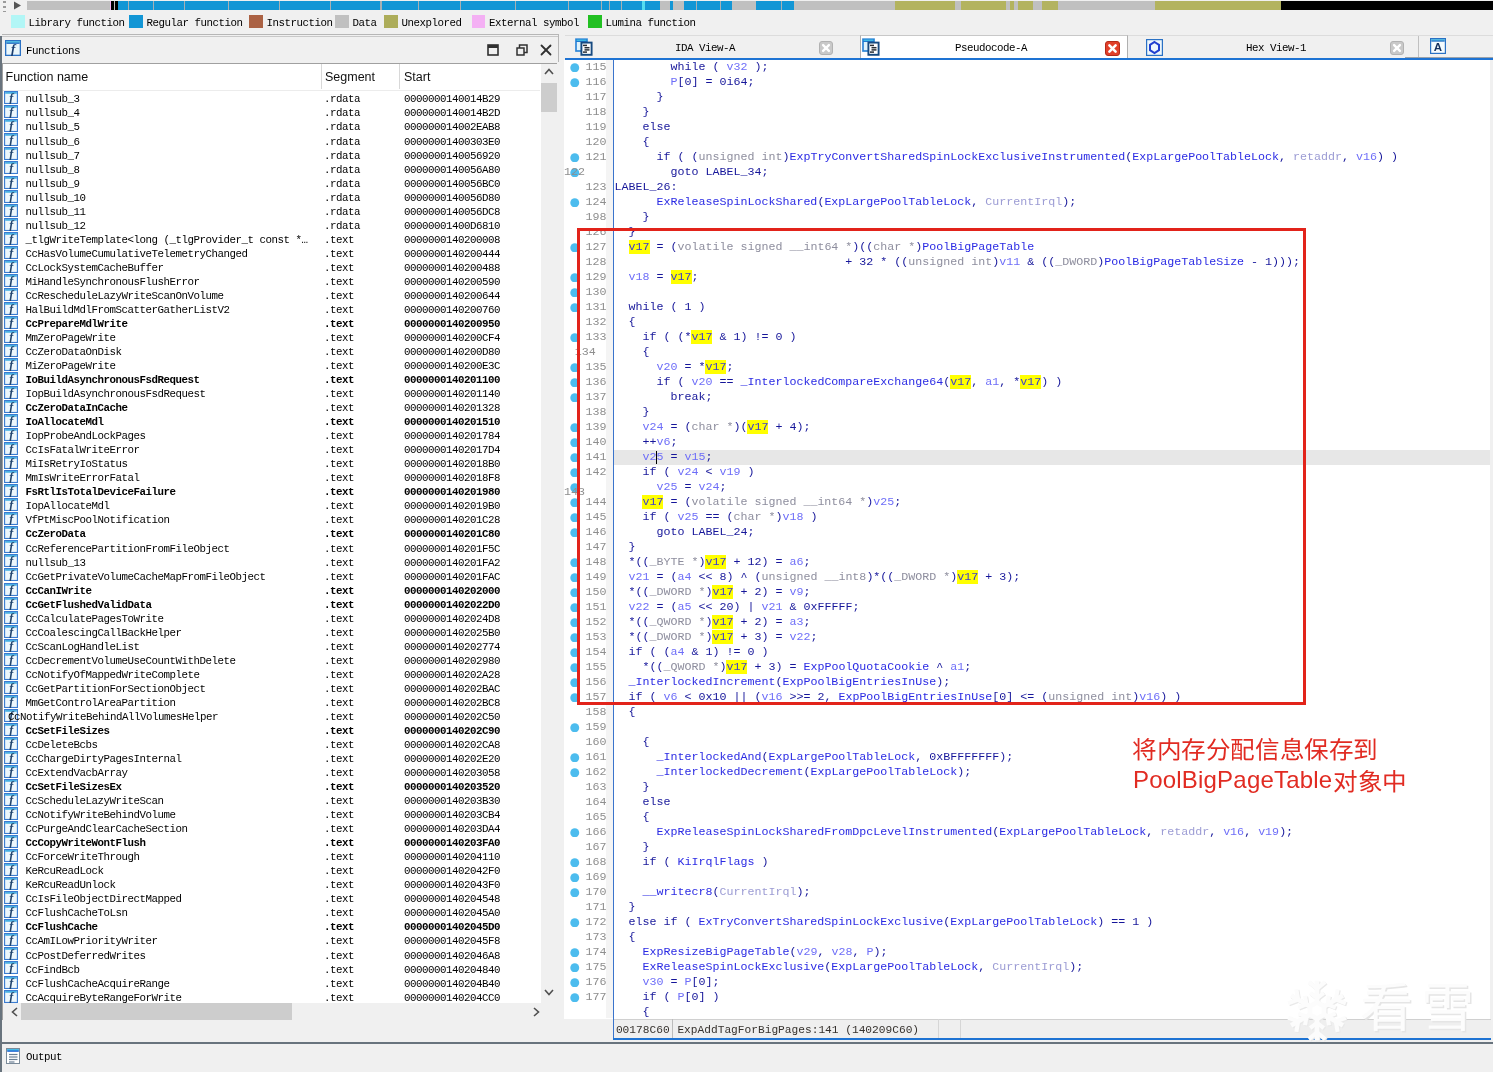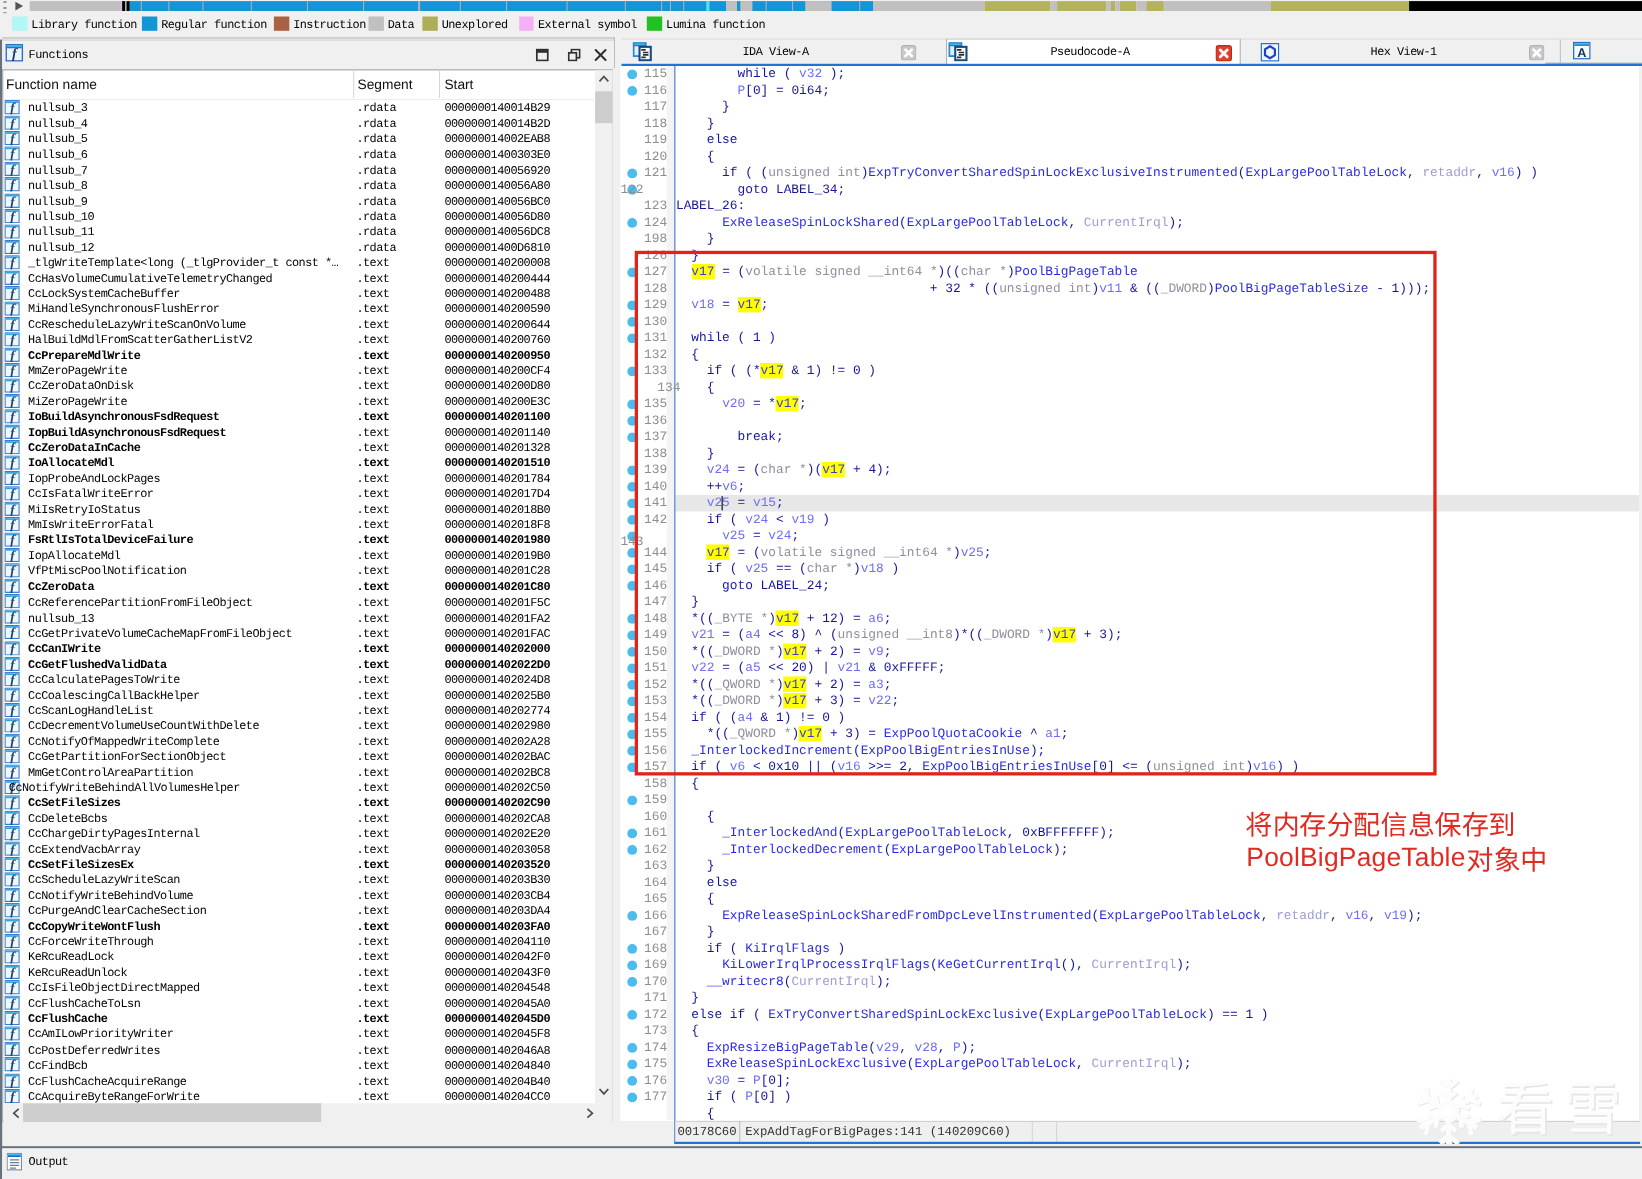--- a/index.html
+++ b/index.html
@@ -312,21 +312,21 @@
         <div class="abs ms" style="left:22.5px;top:2.6px;font-weight:bold">IoBuildAsynchronousFsdRequest</div>
         <div class="abs ms" style="left:321px;top:2.6px;font-weight:bold">.text</div>
         <div class="abs ms" style="left:401px;top:2.6px;font-weight:bold">0000000140201100</div>
       </div>
       <div class="abs" style="left:0;top:385.54px;width:538px;height:14px;clip-path:inset(0 0 0.00px 0)">
         <svg style="position:absolute;left:1px;top:0.5px" width="14" height="13" viewBox="0 0 16 15">
 <rect x="0.6" y="0.6" width="14.8" height="13.8" fill="#edf7fc" stroke="#3a7bd0" stroke-width="1.3"></rect>
 <rect x="1.3" y="1.3" width="13.4" height="1.8" fill="#35a8e0"></rect>
 <text x="8.4" y="12.6" font-family="Liberation Serif" font-style="italic" font-weight="bold" font-size="14" fill="#22456e" text-anchor="middle">f</text>
 </svg>
-        <div class="abs ms" style="left:22.5px;top:2.6px;font-weight:bold">IopBuildAsynchronousFsdRequest</div>
+        <div class="abs ms" style="left:22.5px;top:2.6px;font-weight:normal">IopBuildAsynchronousFsdRequest</div>
         <div class="abs ms" style="left:321px;top:2.6px;font-weight:normal">.text</div>
         <div class="abs ms" style="left:401px;top:2.6px;font-weight:normal">0000000140201140</div>
       </div>
       <div class="abs" style="left:0;top:399.57px;width:538px;height:14px;clip-path:inset(0 0 0.00px 0)">
         <svg style="position:absolute;left:1px;top:0.5px" width="14" height="13" viewBox="0 0 16 15">
 <rect x="0.6" y="0.6" width="14.8" height="13.8" fill="#edf7fc" stroke="#3a7bd0" stroke-width="1.3"></rect>
 <rect x="1.3" y="1.3" width="13.4" height="1.8" fill="#35a8e0"></rect>
 <text x="8.4" y="12.6" font-family="Liberation Serif" font-style="italic" font-weight="bold" font-size="14" fill="#22456e" text-anchor="middle">f</text>
 </svg>
         <div class="abs ms" style="left:22.5px;top:2.6px;font-weight:bold">CcZeroDataInCache</div>
@@ -898,31 +898,32 @@
     </svg>
     <div class="abs code lno" style="left:564px;top:299.5px;width:42.5px;text-align:right">131</div>
     <div class="abs code" style="left:614.5px;top:299.5px"><span class="k">  while ( 1 )</span></div>
     <div class="abs code lno" style="left:564px;top:314.5px;width:42.5px;text-align:right">132</div>
     <div class="abs code" style="left:614.5px;top:314.5px"><span class="k">  {</span></div>
     <svg class="abs" style="left:570px;top:332.5px" width="9.5" height="9.5" viewBox="0 0 10 10">
       <circle cx="5" cy="5" r="4.7" fill="#4cbcee"></circle>
     </svg>
     <div class="abs code lno" style="left:564px;top:329.5px;width:42.5px;text-align:right">133</div>
     <div class="abs code" style="left:614.5px;top:329.5px"><span class="k">    if ( (*</span><span class="y">v17</span><span class="k"> &amp; 1) != 0 )</span></div>
-    <div class="abs code lno" style="left:576px;top:344.5px;width:42.5px;text-align:right">134</div>
+    <div class="abs code lno" style="left:564px;top:344.5px;width:42.5px;text-align:center">134</div>
     <div class="abs code" style="left:614.5px;top:344.5px"><span class="k">    {</span></div>
     <svg class="abs" style="left:570px;top:362.5px" width="9.5" height="9.5" viewBox="0 0 10 10">
       <circle cx="5" cy="5" r="4.7" fill="#4cbcee"></circle>
     </svg>
     <div class="abs code lno" style="left:564px;top:359.5px;width:42.5px;text-align:right">135</div>
     <div class="abs code" style="left:614.5px;top:359.5px"><span class="k">      </span><span class="v">v20</span><span class="k"> = *</span><span class="y">v17</span><span class="k">;</span></div>
     <svg class="abs" style="left:570px;top:377.5px" width="9.5" height="9.5" viewBox="0 0 10 10">
       <circle cx="5" cy="5" r="4.7" fill="#4cbcee"></circle>
     </svg>
     <div class="abs code lno" style="left:564px;top:374.5px;width:42.5px;text-align:right">136</div>
+    <div class="abs code" style="left:614.5px;top:374.5px"><span class="k">      if ( </span><span class="v">v20</span><span class="k"> == </span><span class="g">_InterlockedCompareExchange64</span><span class="k">(</span><span class="y">v17</span><span class="k">, </span><span class="v">a1</span><span class="k">, *</span><span class="y">v17</span><span class="k">) )</span></div>
     <svg class="abs" style="left:570px;top:392.5px" width="9.5" height="9.5" viewBox="0 0 10 10">
       <circle cx="5" cy="5" r="4.7" fill="#4cbcee"></circle>
     </svg>
     <div class="abs code lno" style="left:564px;top:389.5px;width:42.5px;text-align:right">137</div>
     <div class="abs code" style="left:614.5px;top:389.5px"><span class="k">        break;</span></div>
     <div class="abs code lno" style="left:564px;top:404.5px;width:42.5px;text-align:right">138</div>
     <div class="abs code" style="left:614.5px;top:404.5px"><span class="k">    }</span></div>
     <svg class="abs" style="left:570px;top:422.5px" width="9.5" height="9.5" viewBox="0 0 10 10">
       <circle cx="5" cy="5" r="4.7" fill="#4cbcee"></circle>
     </svg>
@@ -1048,21 +1049,20 @@
     <div class="abs code" style="left:614.5px;top:839.5px"><span class="k">    }</span></div>
     <svg class="abs" style="left:570px;top:857.5px" width="9.5" height="9.5" viewBox="0 0 10 10">
       <circle cx="5" cy="5" r="4.7" fill="#4cbcee"></circle>
     </svg>
     <div class="abs code lno" style="left:564px;top:854.5px;width:42.5px;text-align:right">168</div>
     <div class="abs code" style="left:614.5px;top:854.5px"><span class="k">    if ( </span><span class="g">KiIrqlFlags</span><span class="k"> )</span></div>
     <svg class="abs" style="left:570px;top:872.5px" width="9.5" height="9.5" viewBox="0 0 10 10">
       <circle cx="5" cy="5" r="4.7" fill="#4cbcee"></circle>
     </svg>
     <div class="abs code lno" style="left:564px;top:869.5px;width:42.5px;text-align:right">169</div>
-    <div class="abs code" style="left:614.5px;top:869.5px"><span class="k">      </span><span class="g">KiLowerIrqlProcessIrqlFlags</span><span class="k">(</span><span class="g">KeGetCurrentIrql</span><span class="k">(), </span><span class="m">CurrentIrql</span><span class="k">);</span></div>
     <svg class="abs" style="left:570px;top:887.5px" width="9.5" height="9.5" viewBox="0 0 10 10">
       <circle cx="5" cy="5" r="4.7" fill="#4cbcee"></circle>
     </svg>
     <div class="abs code lno" style="left:564px;top:884.5px;width:42.5px;text-align:right">170</div>
     <div class="abs code" style="left:614.5px;top:884.5px"><span class="k">    </span><span class="g">__writecr8</span><span class="k">(</span><span class="m">CurrentIrql</span><span class="k">);</span></div>
     <div class="abs code lno" style="left:564px;top:899.5px;width:42.5px;text-align:right">171</div>
     <div class="abs code" style="left:614.5px;top:899.5px"><span class="k">  }</span></div>
     <svg class="abs" style="left:570px;top:917.5px" width="9.5" height="9.5" viewBox="0 0 10 10">
       <circle cx="5" cy="5" r="4.7" fill="#4cbcee"></circle>
     </svg>

